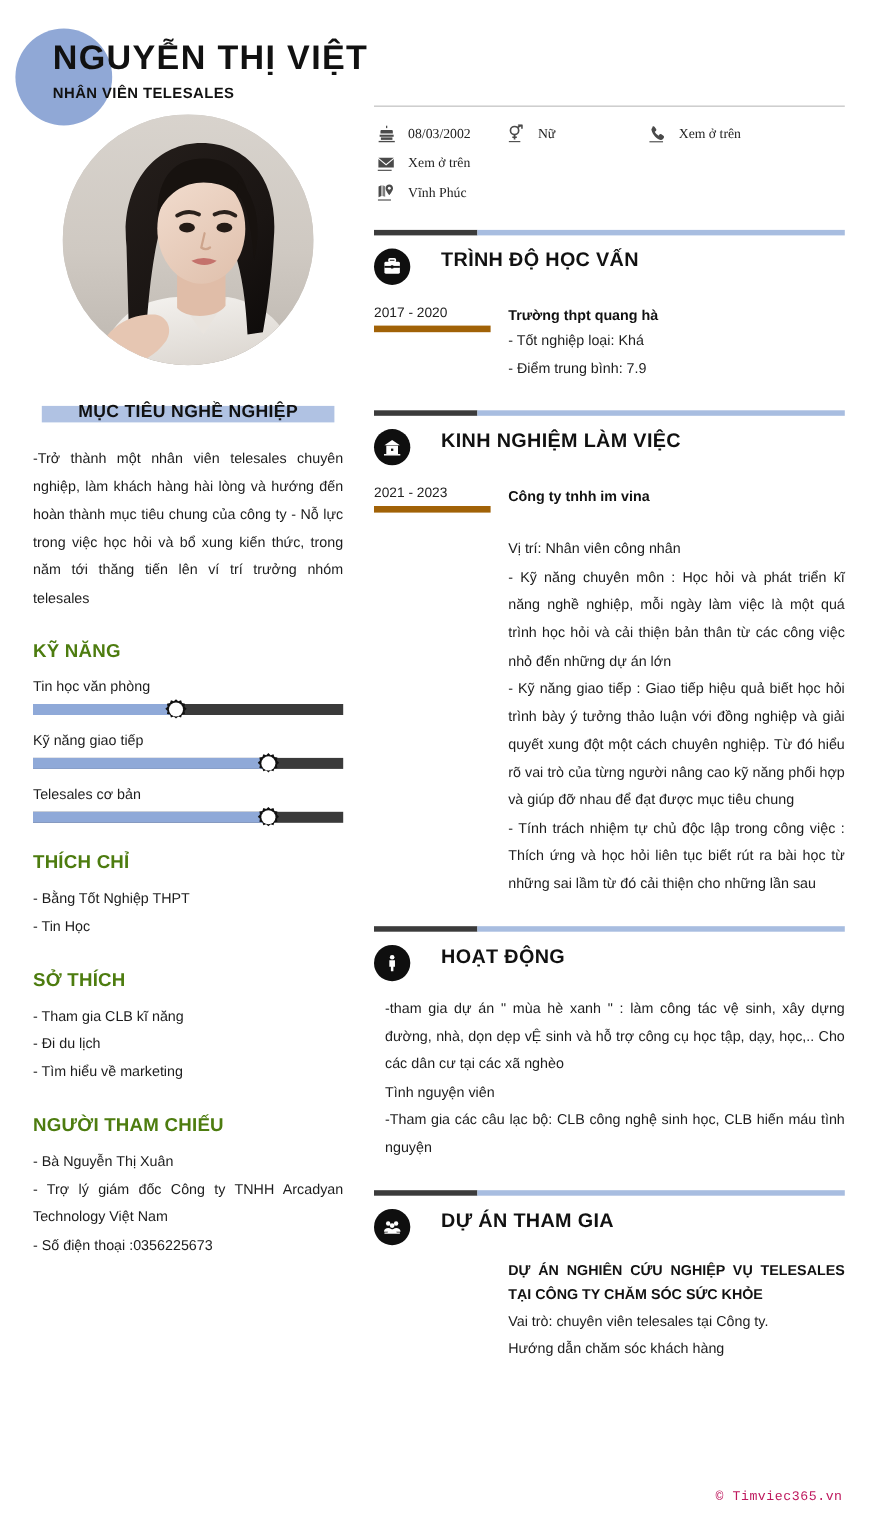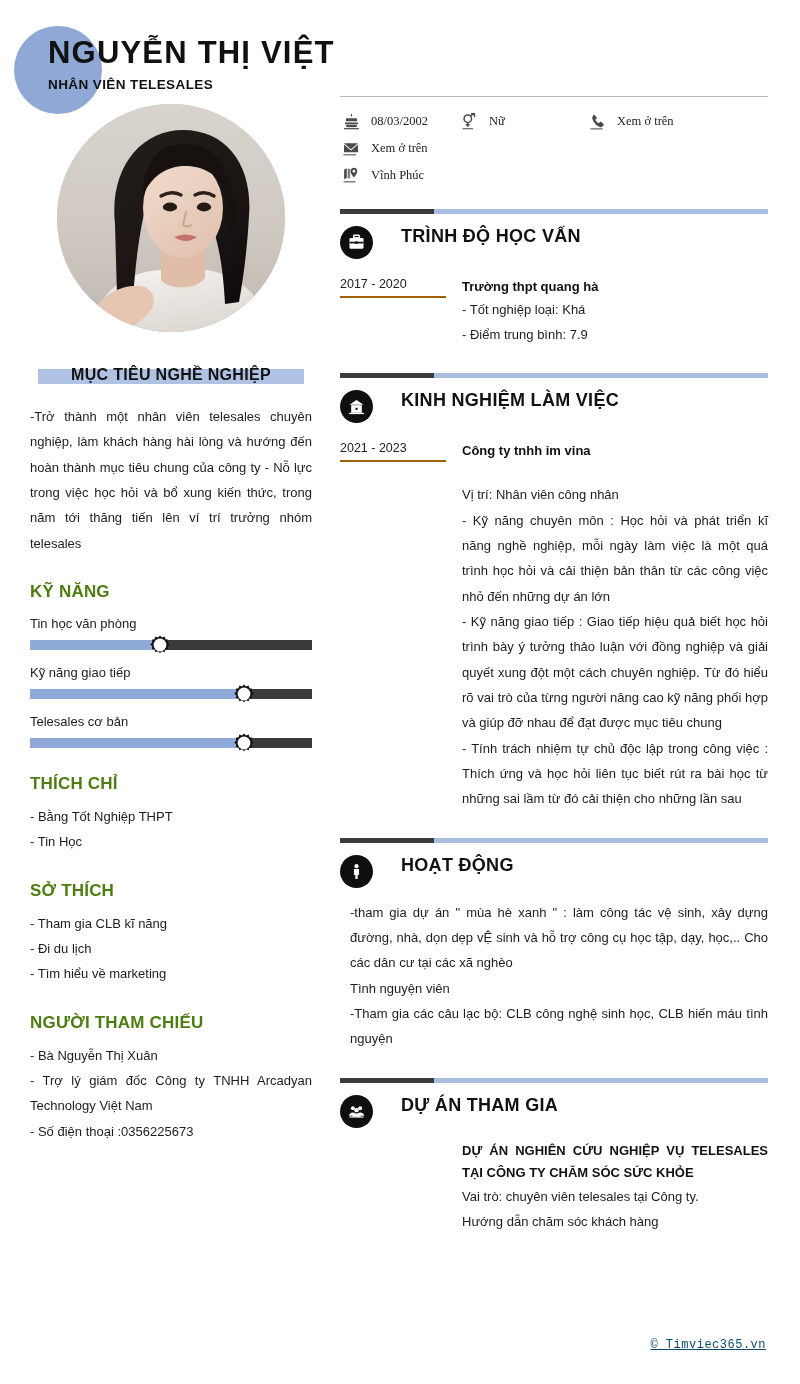--- a/index.html
+++ b/index.html
@@ -224,21 +224,21 @@
 
   .entry {
     display: flex;
     margin-top: 18px;
   }
   .entry-date {
     flex: 0 0 106px;
     font-size: 12.5px;
     color: #222;
     padding-bottom: 5px;
-    border-bottom: 2px solid #a16207;
+    border-bottom: 6px solid #a16207;
     align-self: flex-start;
   }
   .entry-body {
     flex: 1;
     padding-left: 16px;
   }
   .entry-title {
     font-size: 13px;
     font-weight: bold;
     color: #111;
@@ -273,26 +273,25 @@
     font-weight: bold;
     color: #111;
     line-height: 1.7;
     text-align: justify;
     text-align-last: left;
   }
 
   .footer-mark {
     position: absolute;
     right: 34px;
-    bottom: 32px;
+    bottom: 16px;
     font-family: "Liberation Mono", monospace;
     font-size: 12px;
-    color: #0c4a6e;
+    color: #be185d;
     letter-spacing: 0.5px;
-    text-decoration: underline;
   }
 </style>
 </head>
 <body>
 
 <div class="page">
 
   <div class="header">
     <div class="blue-circle"></div>
     <div class="name-block">

